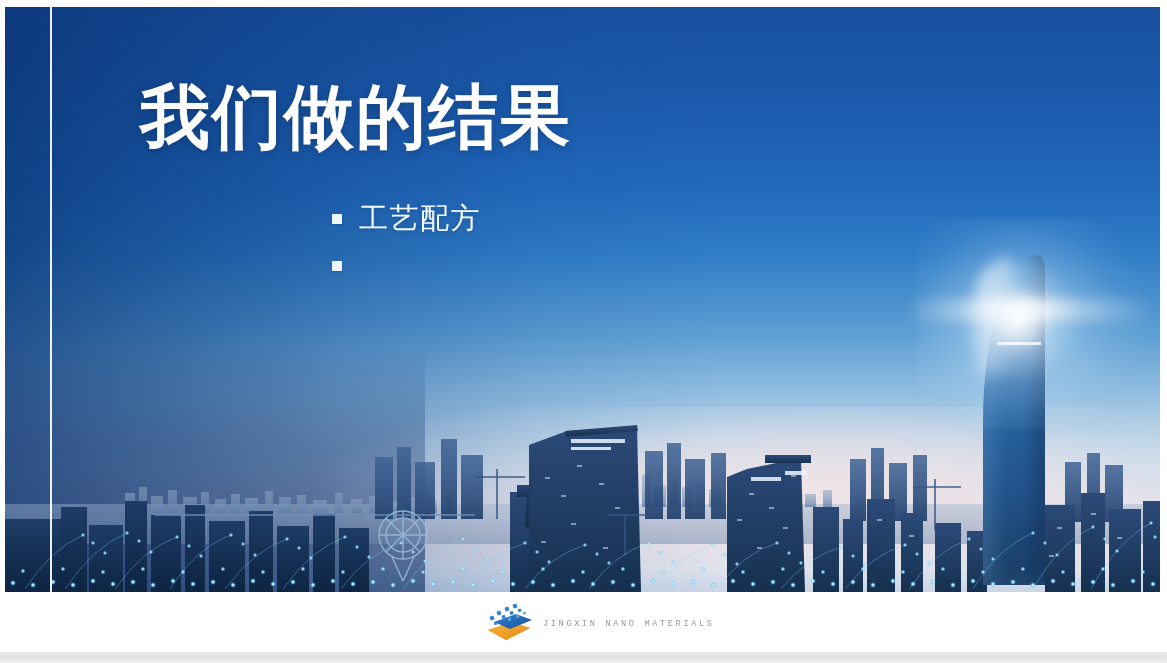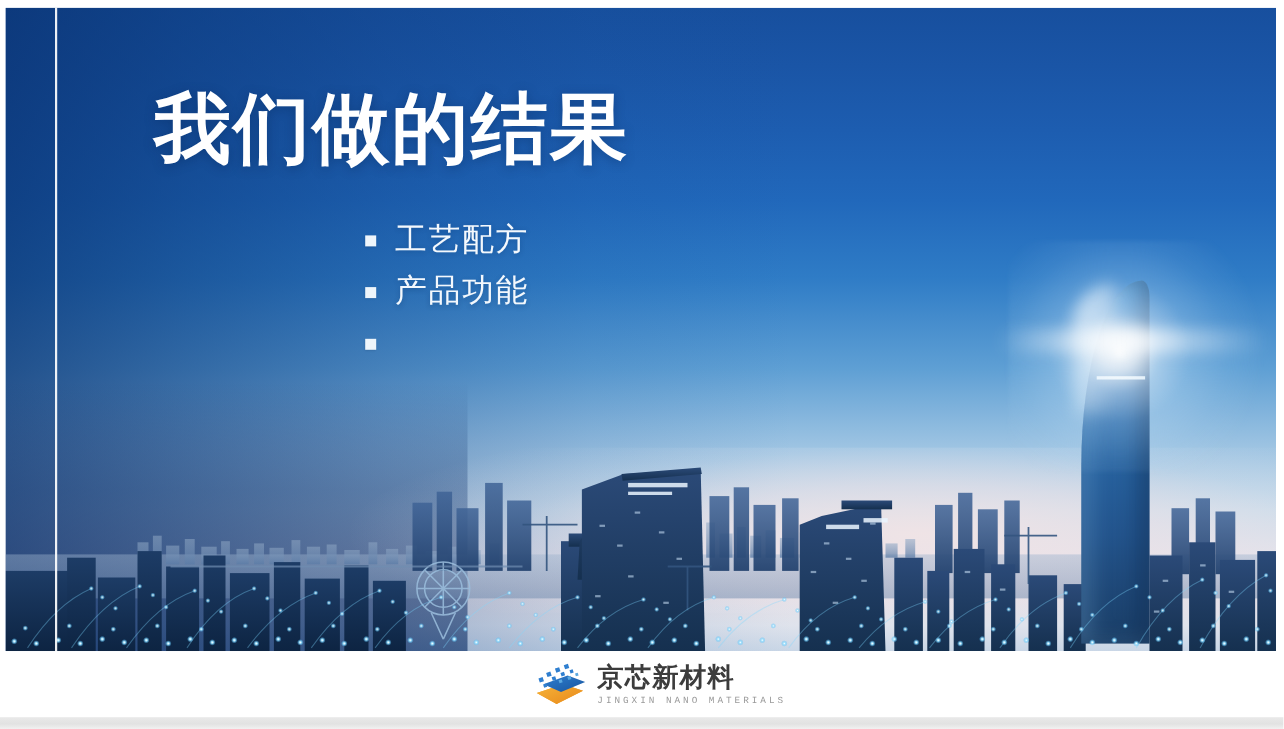--- a/index.html
+++ b/index.html
@@ -663,24 +663,20 @@
 
   <div class="title">我们做的结果</div>
 
   <div class="bullets">
     <div class="bullet-row">
       <span class="bullet-mark"></span>
       <span class="bullet-text">工艺配方</span>
     </div>
     <div class="bullet-row">
       <span class="bullet-mark"></span>
-      <span class="bullet-text">产品功能</span>
-    </div>
-    <div class="bullet-row">
-      <span class="bullet-mark"></span>
     </div>
   </div>
 
   <div class="footer-band"></div>
 
   <div class="logo">
     <div class="logo-mark">
       <svg viewBox="0 0 54 42" width="54" height="42">
 
         <polygon points="6,28 30,20 48,26 24,38" fill="#f0a01e"></polygon>
@@ -709,20 +705,19 @@
           <rect x="12" y="20" width="3" height="3" transform="rotate(-18 13 21)"></rect>
         </g>
         <g fill="#5aa8e0">
           <rect x="34" y="13" width="3" height="3" transform="rotate(-18 35 14)"></rect>
           <rect x="26" y="16" width="3" height="3" transform="rotate(-18 27 17)"></rect>
           <rect x="41" y="10" width="2.6" height="2.6" transform="rotate(-18 42 11)"></rect>
         </g>
       </svg>
     </div>
     <div class="logo-words">
-      <div class="logo-cn">京芯新材料</div>
       <div class="logo-en">JINGXIN NANO MATERIALS</div>
     </div>
   </div>
 
   <div class="bottom-strip"></div>
 
 </div>
 
 </body></html>

